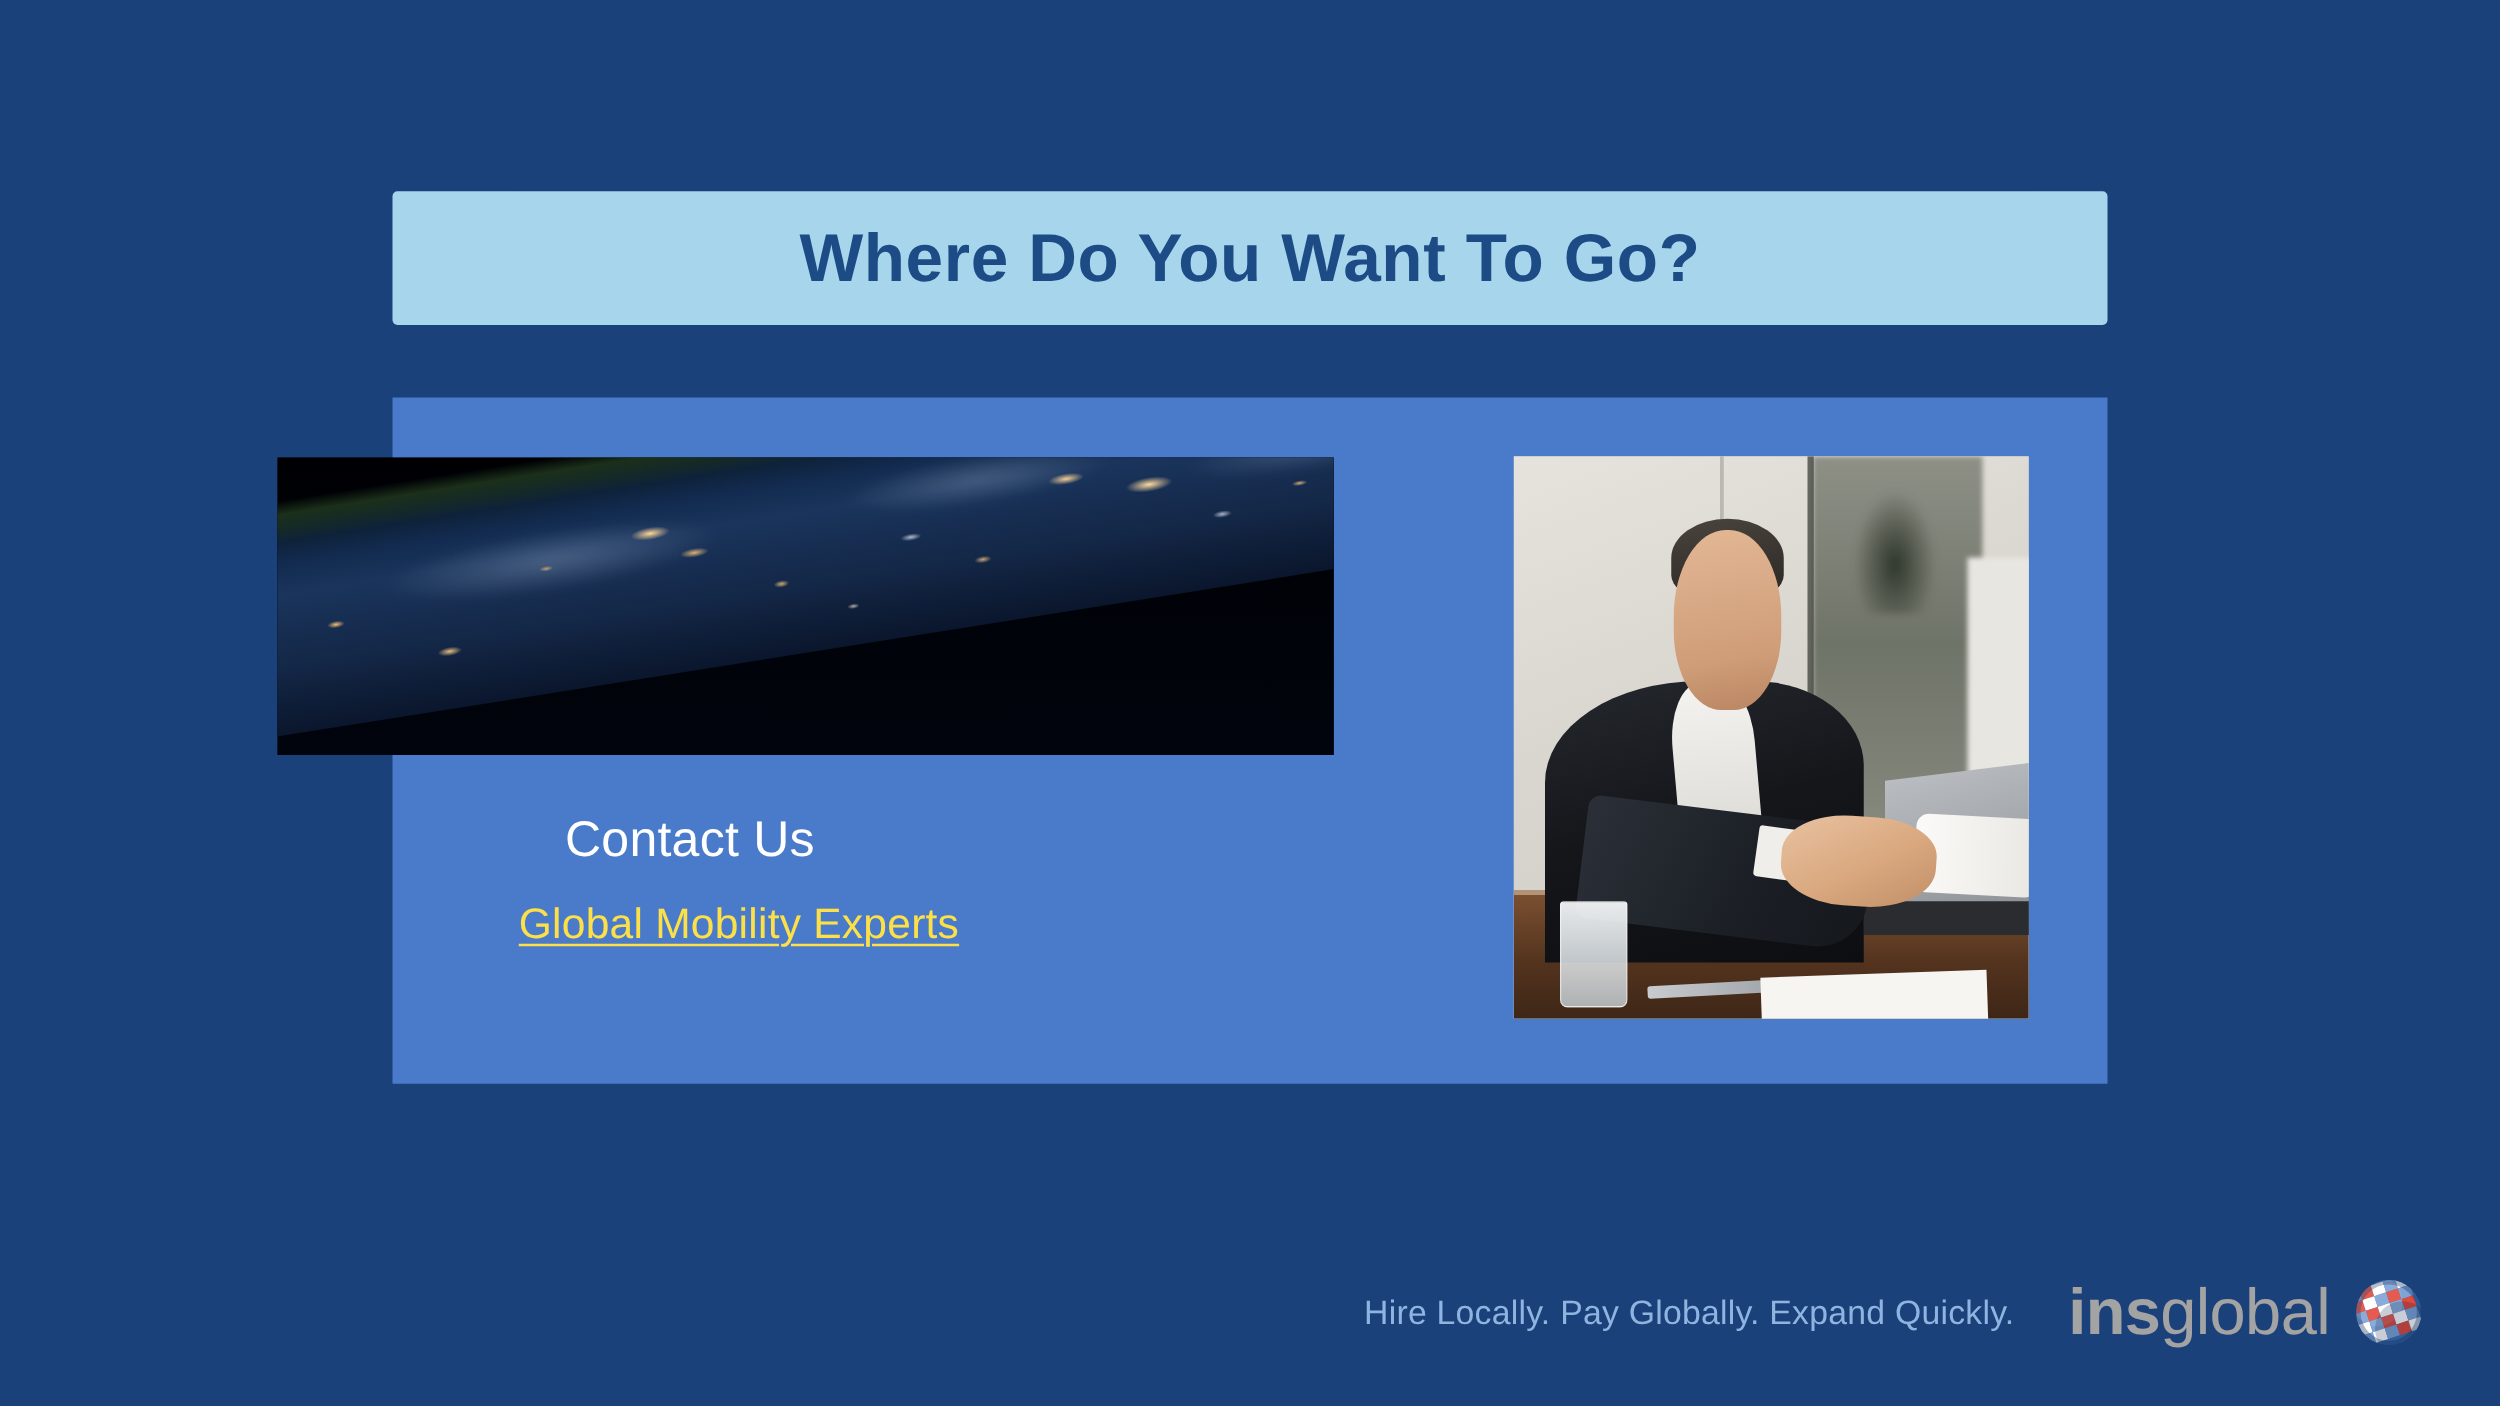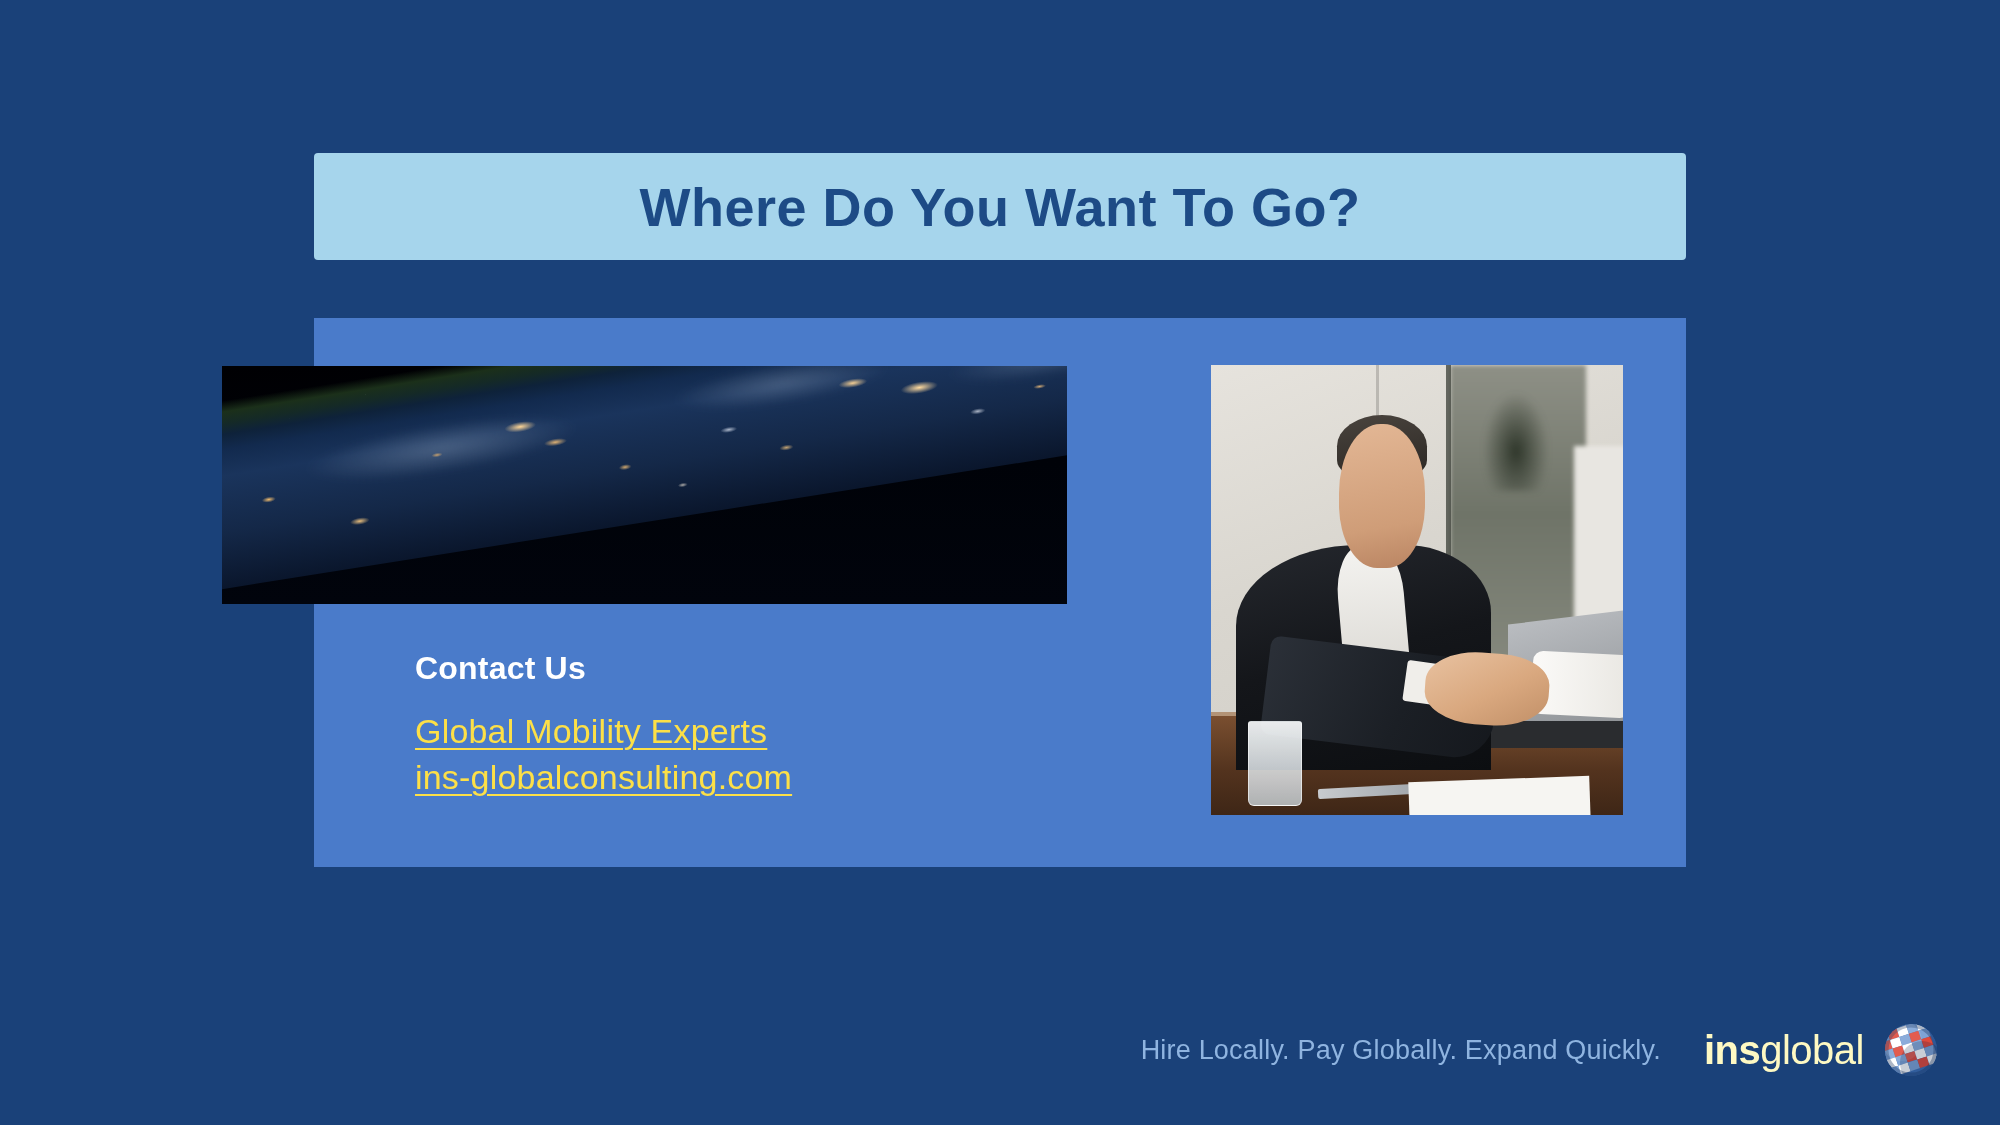--- a/index.html
+++ b/index.html
@@ -123,25 +123,26 @@
     filter:blur(3px);
   }
 
   
   .contact-block {
     position:absolute;
     left:415px; top:650px;
     width:620px;
   }
   .contact-heading {
-    font-size:32px;
-    font-weight:bold;
+    font-size:40px;
+    font-weight:normal;
     color:#ffffff;
     letter-spacing:0.2px;
     margin-bottom:22px;
+    margin-left:37px;
   }
   .contact-link {
     display:block;
     font-size:34px;
     color:#fde047;
     text-decoration:underline;
     text-underline-offset:5px;
     text-decoration-thickness:2px;
     letter-spacing:0.2px;
     line-height:1.35;
@@ -274,22 +275,22 @@
     color:#8fb4e0;
     letter-spacing:0.2px;
     white-space:nowrap;
   }
   .logo {
     display:flex;
     align-items:center;
     gap:16px;
   }
   .logo-word {
-    font-size:40px;
-    color:#fef9c3;
+    font-size:52px;
+    color:#a3a3a3;
     letter-spacing:-0.5px;
     white-space:nowrap;
   }
   .logo-word b { font-weight:bold; }
   .logo-word span { font-weight:300; }
   .globe-icon { display:block; }
 </style>
 </head>
 <body>
 
@@ -304,21 +305,20 @@
   <div class="earth-photo">
     <div class="earth-sky"></div>
     <div class="earth-limb"></div>
     <div class="earth-clouds"></div>
     <div class="earth-lights"></div>
   </div>
 
   <div class="contact-block">
     <div class="contact-heading">Contact Us</div>
     <a class="contact-link">Global Mobility Experts</a>
-    <a class="contact-link">ins-globalconsulting.com</a>
   </div>
 
   <div class="handshake-photo">
     <div class="hs-wall"></div>
     <div class="hs-wall-seam"></div>
     <div class="hs-window"></div>
     <div class="hs-window-frame"></div>
     <div class="hs-plant"></div>
     <div class="hs-rightpanel"></div>
     <div class="hs-desk"></div>

